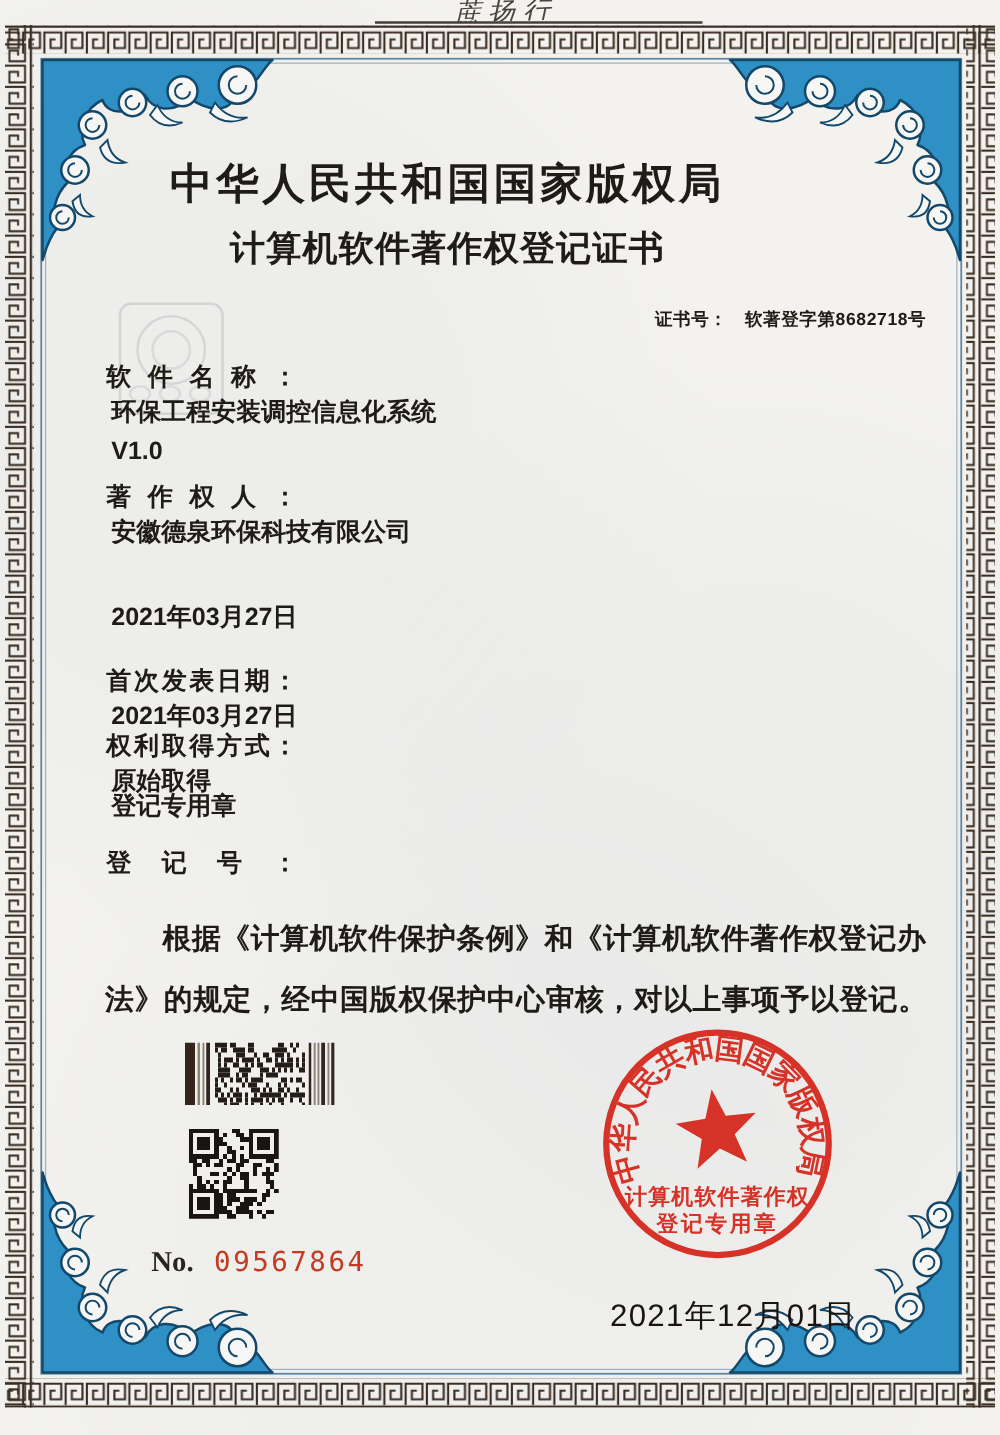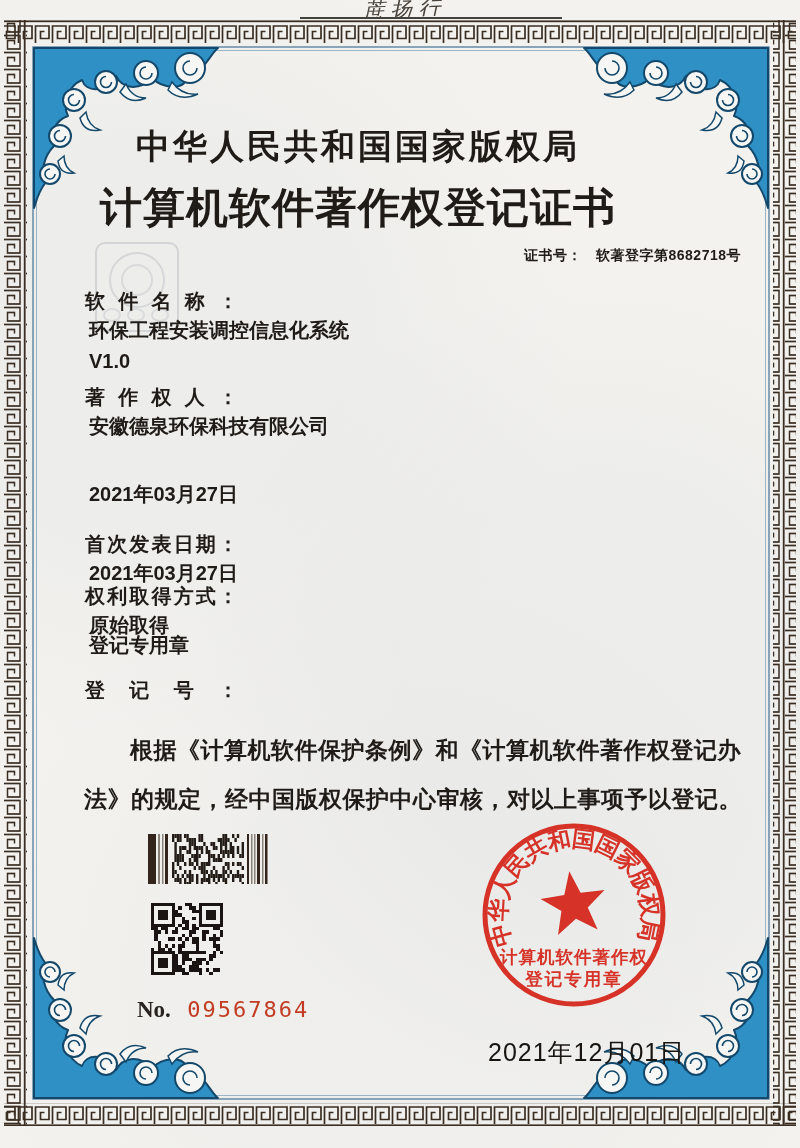--- a/index.html
+++ b/index.html
@@ -24,32 +24,32 @@
   .border-svg{position:absolute;left:0;top:0;}
   
   .emboss{top:242px;left:95px;width:80px;height:86px;border:2px solid rgba(145,152,166,.40);
     border-radius:10px;opacity:.75;}
   .emboss .c1{position:absolute;left:12px;top:8px;width:52px;height:52px;border:2px solid rgba(145,152,166,.35);border-radius:50%;}
   .emboss .c2{position:absolute;left:24px;top:20px;width:28px;height:28px;border:2px solid rgba(145,152,166,.30);border-radius:50%;}
   .emboss .o{position:absolute;bottom:8px;width:14px;height:10px;border:2px solid rgba(150,156,170,.30);border-radius:50%;}
   
   .centered{left:0;width:716px;text-align:center;}
   .authority{top:124px;font-size:34px;font-weight:900;letter-spacing:3px;}
-  .cert-title{top:180px;font-size:42px;font-weight:900;letter-spacing:1px;}
+  .cert-title{top:180px;font-size:28px;font-weight:900;letter-spacing:1px;}
   .certno{top:247px;right:59px;font-size:14px;font-weight:700;letter-spacing:.5px;}
   .certno .lbl{margin-right:14px;}
   
   .row{left:85px;display:flex;align-items:flex-start;font-size:20px;font-weight:700;flex-direction:column;}
   .flabel{display:inline-block;width:153px;text-align:justify;text-align-last:justify;flex:none;}
   .fvalue{margin-left:4px;line-height:31px;white-space:pre-line;}
   
   .body-par{left:84px;top:726px;width:658px;font-size:23px;font-weight:600;
     line-height:49px;text-indent:2em;letter-spacing:.5px;}
   
-  .no-row{top:996px;left:121px;font-size:23px;margin-left:16px;}
+  .no-row{top:996px;left:121px;font-size:23px;}
   .no-label{font-family:"Liberation Serif", serif;color:#2a2420;font-weight:600;}
   .no-value{color:#c23b22;font-family:"DejaVu Sans Mono", monospace;font-size:22px;letter-spacing:2px;margin-left:10px;}
   .issue-date{top:1036px;left:488px;font-size:25px;font-weight:400;letter-spacing:1px;color:#181410;}
   .seal-svg{left:464px;top:805px;opacity:.95;}
   .barcode-svg{left:148px;top:834px;}
   .qr-svg{left:151px;top:903px;}
 </style>
 </head>
 <body>
 

